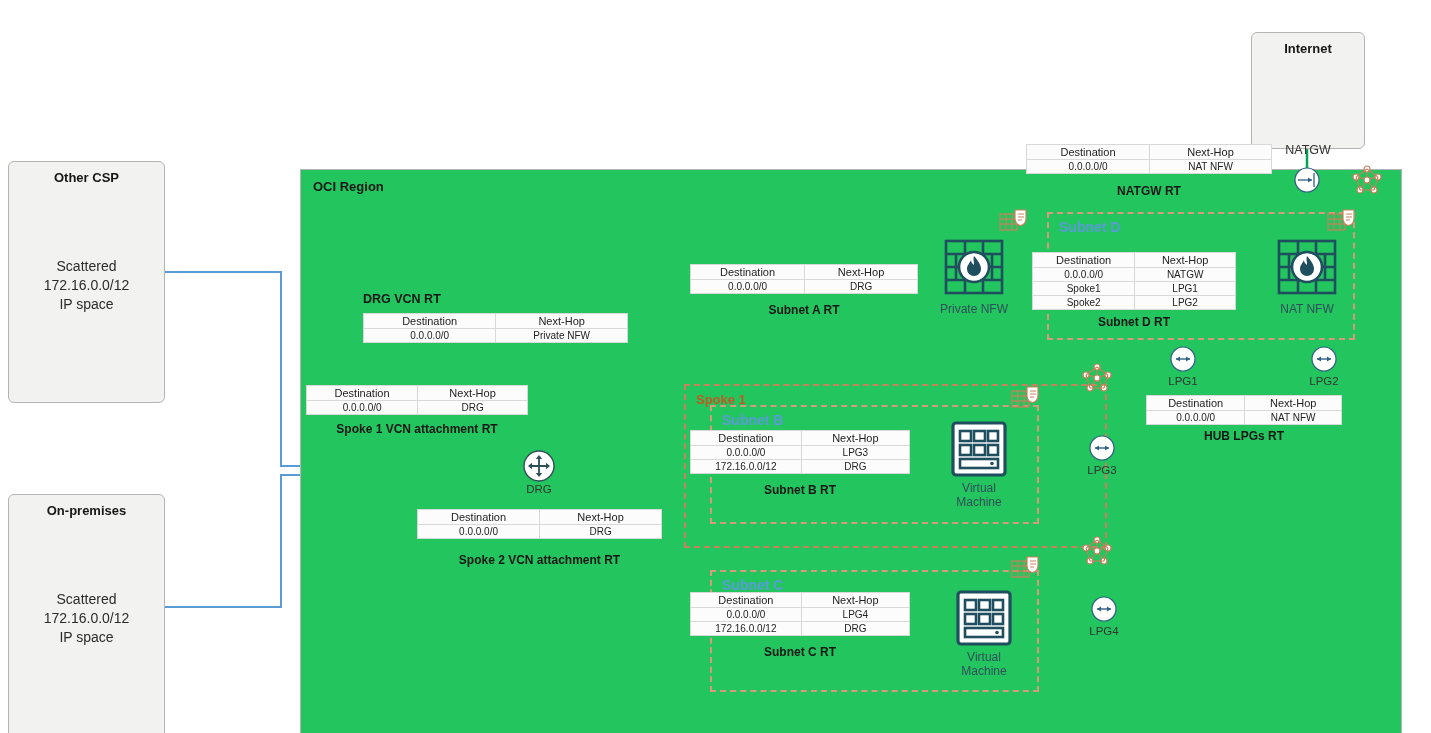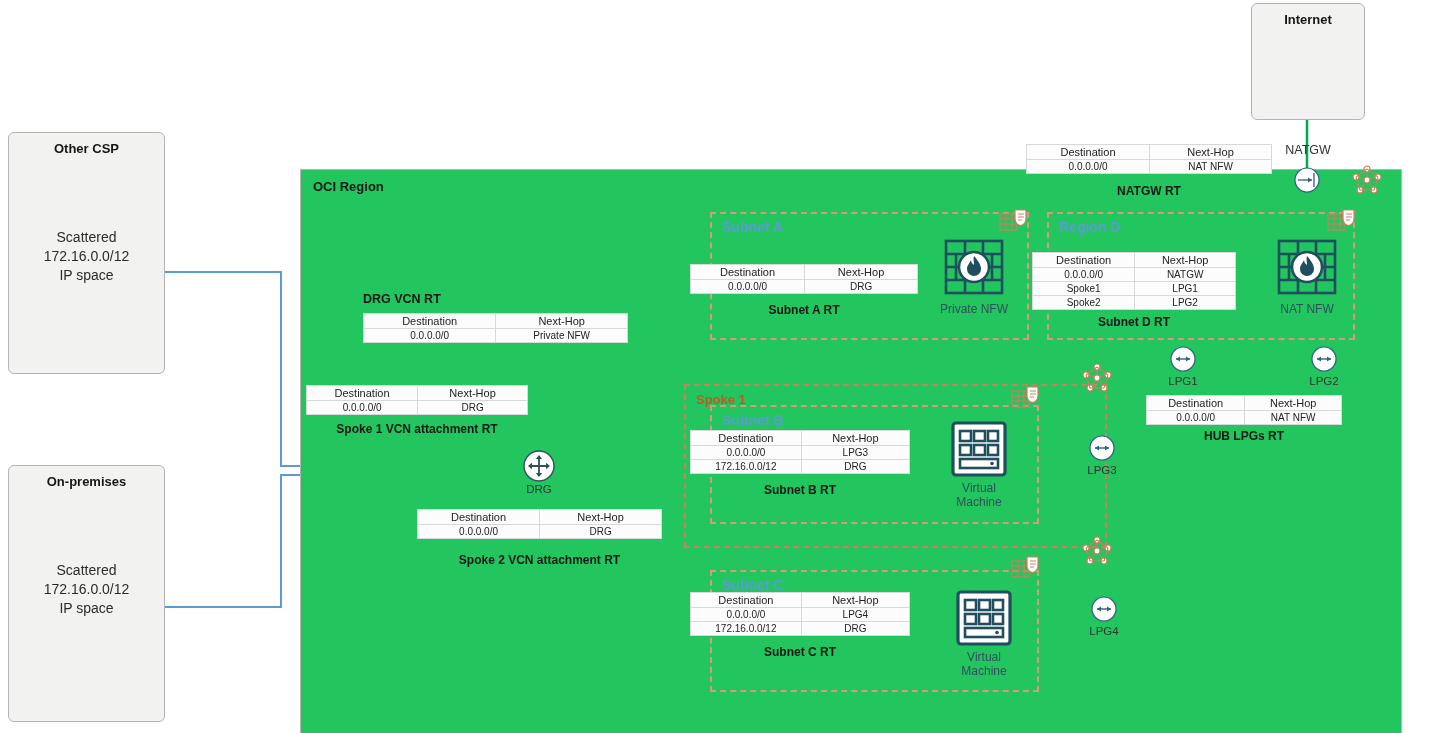--- a/index.html
+++ b/index.html
@@ -1,21 +1,21 @@
 <!DOCTYPE html>
 <html><head>
 <meta charset="utf-8">
 <style>
   html,body{margin:0;padding:0;background:#ffffff;}
   body{font-family:"Liberation Sans", sans-serif;}
   #stage{position:relative;width:1431px;height:733px;background:#ffffff;overflow:hidden;}
 
   
   .solidbox{
-    position:absolute;background:#f2f2f0;border:1px solid #b4b4b4;border-radius:6px;
+    position:absolute;background:#f2f2f0;border:1px solid #b4b4b4;border-radius:6px;margin-top:29px;
   }
   .solidbox-title{
     position:absolute;left:0;right:0;top:8px;text-align:center;
     font-weight:bold;font-size:13px;color:#171717;
   }
   .solidbox-body{
     position:absolute;left:0;right:0;text-align:center;font-size:14px;color:#2b2b2b;line-height:19px;
   }
 
   .regionbox{
@@ -119,26 +119,23 @@
 
   <div class="solidbox" style="left:1251px;top:3px;width:112px;height:115px;">
     <div class="solidbox-title">Internet</div>
   </div>
 
   <div class="regionbox" style="left:300px;top:133px;width:1100px;height:590px;">
     <div class="rlabel">OCI Region</div>
   </div>
 
 
-  <div class="dash-inner" style="left:710px;top:212px;width:315px;height:124px;">
-    <div class="dlabel">Subnet A</div>
-  </div>
 
   <div class="dash-inner" style="left:1047px;top:212px;width:304px;height:124px;">
-    <div class="dlabel">Region D</div>
+    <div class="dlabel">Subnet D</div>
   </div>
 
   <div class="dash-outer" style="left:684px;top:372px;width:419px;height:160px;margin-top:12px;">
     <div class="dlabel">Spoke 1</div>
   </div>
   <div class="dash-inner" style="left:710px;top:405px;width:325px;height:115px;">
     <div class="dlabel">Subnet B</div>
   </div>
 
   <div class="dash-inner" style="left:710px;top:570px;width:325px;height:118px;">

